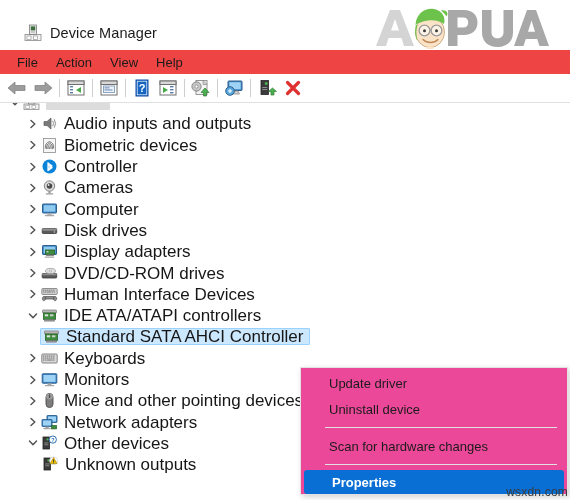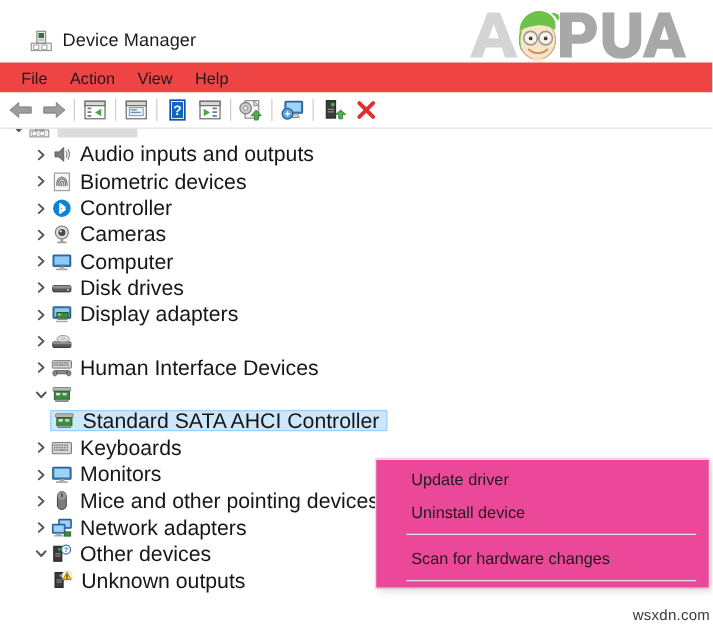--- a/index.html
+++ b/index.html
@@ -505,20 +505,21 @@
       </svg>
     </span>
     <span class="row-icon">
       <svg viewBox="0 0 17 17" width="17" height="17">
         <rect x="1.2" y="8.5" width="14.5" height="4.5" rx="0.8" fill="#5a5a5a" stroke="#3a3a3a" stroke-width="0.8"></rect>
         <rect x="1.2" y="8.5" width="14.5" height="1.8" rx="0.8" fill="#8f8f8f"></rect>
         <ellipse cx="9.5" cy="6" rx="5" ry="2.6" fill="#e0e0e0" stroke="#9a9a9a" stroke-width="0.8"></ellipse>
         <ellipse cx="9.5" cy="6" rx="1.3" ry="0.8" fill="#ffffff" stroke="#9a9a9a" stroke-width="0.6"></ellipse>
       </svg>
     </span>
+    <span class="row-label">DVD/CD-ROM drives</span>
   </div>
 
   <div class="row indent2">
     <span class="chev">
       <svg width="10" height="10" viewBox="0 0 10 10">
         <path d="M3 1.5 L6.8 5 L3 8.5" fill="none" stroke="#555555" stroke-width="1.5" stroke-linecap="round" stroke-linejoin="round"></path>
       </svg>
     </span>
     <span class="row-icon">
       <svg viewBox="0 0 17 17" width="17" height="17">
@@ -553,20 +554,21 @@
     </span>
     <span class="row-icon">
       <svg viewBox="0 0 17 17" width="17" height="17">
         <rect x="1.5" y="3" width="14" height="3" rx="0.5" fill="#b8b8b8" stroke="#7a7a7a" stroke-width="0.7"></rect>
         <rect x="2.5" y="6" width="12" height="6.5" fill="#3d8b3d" stroke="#256025" stroke-width="0.8"></rect>
         <rect x="3.8" y="7.3" width="3.4" height="2" fill="#e0e0e0"></rect>
         <rect x="9" y="7.3" width="3.4" height="2" fill="#cfcfcf"></rect>
         <rect x="3.5" y="12.5" width="10" height="1.6" fill="#9a9a9a" stroke="#6f6f6f" stroke-width="0.6"></rect>
       </svg>
     </span>
+    <span class="row-label">IDE ATA/ATAPI controllers</span>
   </div>
 
   <div class="row indent3 selected">
     <span class="sel-wrap">
       <span class="row-icon">
         <svg viewBox="0 0 17 17" width="17" height="17">
           <rect x="1.5" y="3" width="14" height="3" rx="0.5" fill="#b8b8b8" stroke="#7a7a7a" stroke-width="0.7"></rect>
           <rect x="2.5" y="6" width="12" height="6.5" fill="#3d8b3d" stroke="#256025" stroke-width="0.8"></rect>
           <rect x="3.8" y="7.3" width="3.4" height="2" fill="#e0e0e0"></rect>
           <rect x="9" y="7.3" width="3.4" height="2" fill="#cfcfcf"></rect>
@@ -699,15 +701,16 @@
   </div>
 
 </div>
 
 <div class="ctxmenu">
   <div class="ctx-item">Update driver</div>
   <div class="ctx-item">Uninstall device</div>
   <div class="ctx-sep"></div>
   <div class="ctx-item">Scan for hardware changes</div>
   <div class="ctx-sep"></div>
+  <div class="ctx-item highlight">Properties</div>
 </div>
 
 <div class="watermark-wsxdn">wsxdn.com</div>
 
 </body></html>

